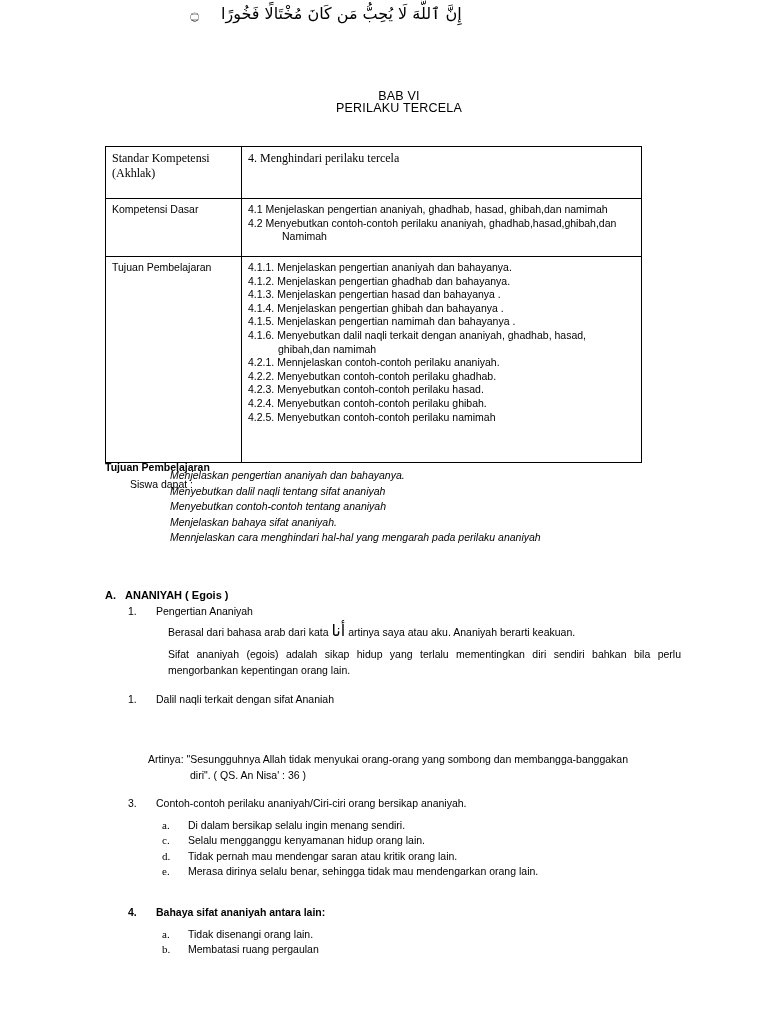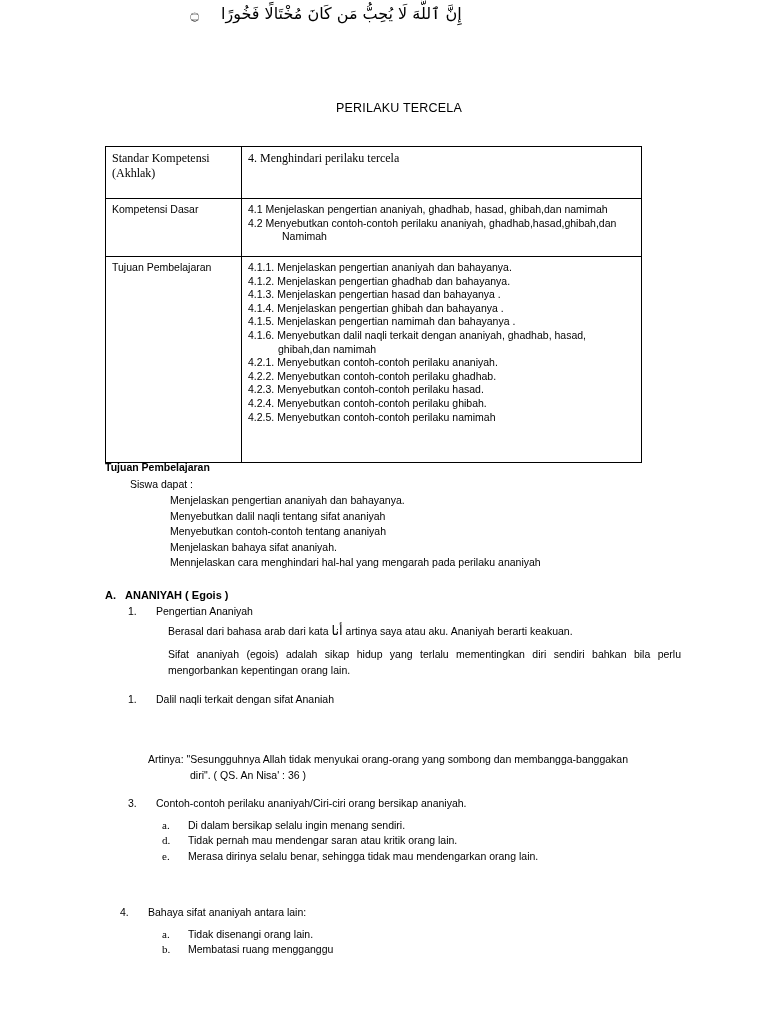--- a/index.html
+++ b/index.html
@@ -70,38 +70,38 @@
   
   .blk { position: absolute; font-size: 10.5px; line-height: 15.6px; }
 
   .sec-head {
     font-weight: bold;
     font-size: 11px;
   }
 
   .lbl-tujuan { left: 105px; top: 460px; font-weight: bold; }
   .lbl-siswa  { left: 130px; top: 477px; }
-  .tujuan-list { left: 170px; top: 493px; }
+  .tujuan-list { left: 170px; top: 468px; font-style: italic; }
   .tujuan-list div { white-space: nowrap; }
 
   .sec-a { left: 105px; top: 588px; }
   .sec-a .letter { display: inline-block; width: 20px; }
 
   .num1 { left: 128px; top: 604px; }
   .num1 .marker { display: inline-block; width: 28px; }
 
   .para1 { left: 168px; top: 623px; width: 480px; }
   .para2 {
     left: 168px; top: 647px; width: 513px;
     text-align: justify;
     text-justify: inter-word;
   }
   .ar-inline {
     font-family: "DejaVu Sans", sans-serif;
-    font-size: 13px;
+    font-size: 16px;
   }
 
   .num2 { left: 128px; top: 692px; }
   .num2 .marker { display: inline-block; width: 28px; }
 
   .ayah {
     left: 0; top: 712px; width: 652px;
     text-align: center;
     font-family: "DejaVu Sans", sans-serif;
     font-size: 16px;
@@ -110,39 +110,42 @@
   }
   .ayah .inner { display: inline-block; margin-left: 22px; }
   .ayah .endmark { font-size: 15px; }
 
   .artinya { left: 148px; top: 752px; width: 512px; }
   .artinya .l2 { padding-left: 42px; }
 
   .num3 { left: 128px; top: 796px; }
   .num3 .marker { display: inline-block; width: 28px; }
 
-  .num4 { left: 120px; top: 905px; }
+  .num4 { left: 128px; top: 905px; font-weight: bold; }
   .num4 .marker { display: inline-block; width: 28px; }
 
   .sub-list { margin: 6px; padding: 0; list-style: none; }
   .sub-list li { white-space: nowrap; }
   .sub-list .mk {
     display: inline-block;
     width: 26px;
     font-family: "Liberation Serif", serif;
     font-size: 11px;
   }
   .sublist3 { left: 156px; top: 812px; line-height: 15.3px; }
   .sublist4 { left: 156px; top: 921px; line-height: 15.3px; }
 </style>
 </head>
 <body>
 
 <div class="page">
 
+  <div class="doc-title t1">
+    <span class="inner">BAB VI</span>
+  </div>
   <div class="doc-title t2">
     <span class="inner">PERILAKU TERCELA</span>
   </div>
 
   <table class="kd-table">
     <tbody>
       <tr class="row-sk">
         <td class="col-left serif">
           <div>Standar Kompetensi</div>
           <div>(Akhlak)</div>
@@ -166,21 +169,21 @@
           <span>Tujuan Pembelajaran</span>
         </td>
         <td>
           <div class="kd-line">4.1.1. Menjelaskan pengertian ananiyah dan bahayanya.</div>
           <div class="kd-line">4.1.2. Menjelaskan pengertian ghadhab dan bahayanya.</div>
           <div class="kd-line">4.1.3. Menjelaskan pengertian hasad dan bahayanya .</div>
           <div class="kd-line">4.1.4. Menjelaskan pengertian ghibah dan bahayanya .</div>
           <div class="kd-line">4.1.5. Menjelaskan pengertian namimah dan bahayanya .</div>
           <div class="kd-line">4.1.6. Menyebutkan dalil naqli terkait dengan ananiyah, ghadhab, hasad,</div>
           <div class="kd-line tp-indent">ghibah,dan namimah</div>
-          <div class="kd-line">4.2.1. Menyebutkan contoh-contoh perilaku ananiyah.</div>
+          <div class="kd-line">4.2.1. Mennjelaskan contoh-contoh perilaku ananiyah.</div>
           <div class="kd-line">4.2.2. Menyebutkan contoh-contoh perilaku ghadhab.</div>
           <div class="kd-line">4.2.3. Menyebutkan contoh-contoh perilaku hasad.</div>
           <div class="kd-line">4.2.4. Menyebutkan contoh-contoh perilaku ghibah.</div>
           <div class="kd-line">4.2.5. Menyebutkan contoh-contoh perilaku namimah</div>
         </td>
       </tr>
     </tbody>
   </table>
 
   <div class="blk lbl-tujuan">Tujuan Pembelajaran</div>
@@ -221,26 +224,27 @@
     <div>Artinya: "Sesungguhnya Allah tidak menyukai orang-orang yang sombong dan  membangga-banggakan</div>
     <div class="l2">diri". ( QS. An Nisa' : 36 )</div>
   </div>
 
   <div class="blk num3">
     <span class="marker">3.</span><span>Contoh-contoh perilaku ananiyah/Ciri-ciri orang bersikap ananiyah.</span>
   </div>
 
   <ul class="blk sub-list sublist3">
     <li><span class="mk">a.</span><span>Di dalam bersikap selalu ingin menang sendiri.</span></li>
+    <li><span class="mk">c.</span><span>Selalu mengganggu kenyamanan hidup orang lain.</span></li>
     <li><span class="mk">d.</span><span>Tidak pernah mau mendengar saran atau kritik orang lain.</span></li>
     <li><span class="mk">e.</span><span>Merasa dirinya selalu benar, sehingga tidak mau mendengarkan orang lain.</span></li>
   </ul>
 
   <div class="blk num4">
     <span class="marker">4.</span><span>Bahaya sifat ananiyah antara lain:</span>
   </div>
 
   <ul class="blk sub-list sublist4">
     <li><span class="mk">a.</span><span>Tidak disenangi orang lain.</span></li>
-    <li><span class="mk">b.</span><span>Membatasi ruang mengganggu</span></li>
+    <li><span class="mk">b.</span><span>Membatasi ruang pergaulan</span></li>
   </ul>
 
 </div>
 
 </body></html>

